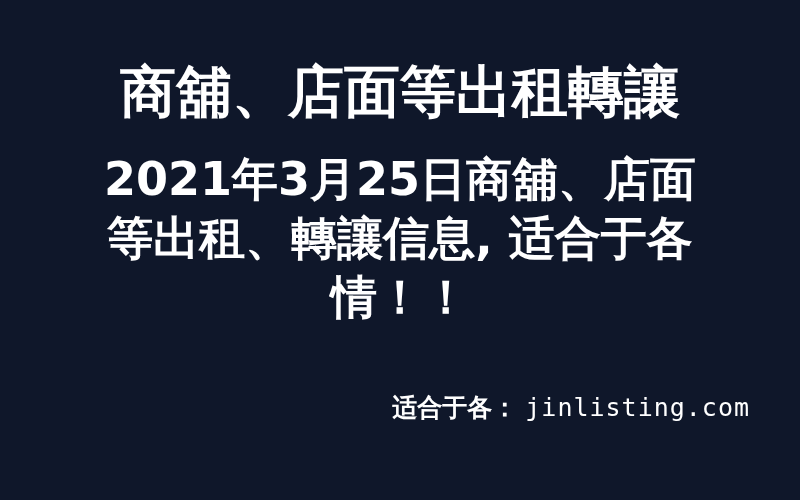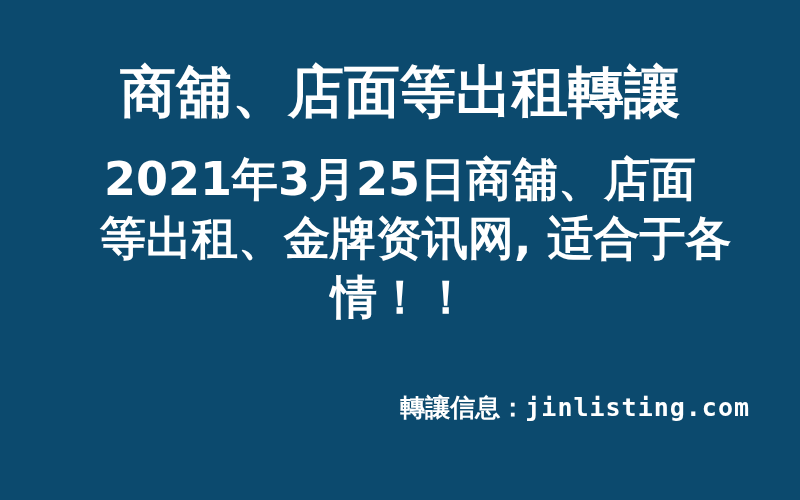--- a/index.html
+++ b/index.html
@@ -62,34 +62,35 @@
     line-height: 32px;
     white-space: nowrap;
     font-family: "DejaVu Sans", "Liberation Sans", sans-serif;
   }
   #footer .site-name {
     font-family: "DejaVu Sans", "Liberation Sans", sans-serif;
     font-weight: bold;
   }
   #footer .site-url {
     font-family: "DejaVu Sans Mono", "Liberation Mono", monospace;
-    font-weight: bold;
+    font-weight: normal;
     letter-spacing: 1px;
+    margin-left: 8px;
   }
 </style>
 </head>
 <body>
 
-<div id="banner" style="background: #0c4a6e; color: rgb(255, 255, 255);">
+<div id="banner" style="background: #0f172a; color: rgb(255, 255, 255);">
 
   <div id="headline">商舖、店面等出租轉讓</div>
 
   <div id="body-text">
     <span class="line">2021年3月25日商舖、店面</span>
-    <span class="line">等出租、金牌资讯网, 适合于各</span>
+    <span class="line">等出租、轉讓信息, 适合于各</span>
     <span class="line">情！！</span>
   </div>
 
   <div id="footer">
-    <span class="site-name">轉讓信息：</span><span class="site-url">jinlisting.com</span>
+    <span class="site-name">适合于各：</span><span class="site-url">jinlisting.com</span>
   </div>
 
 </div>
 
 </body></html>

